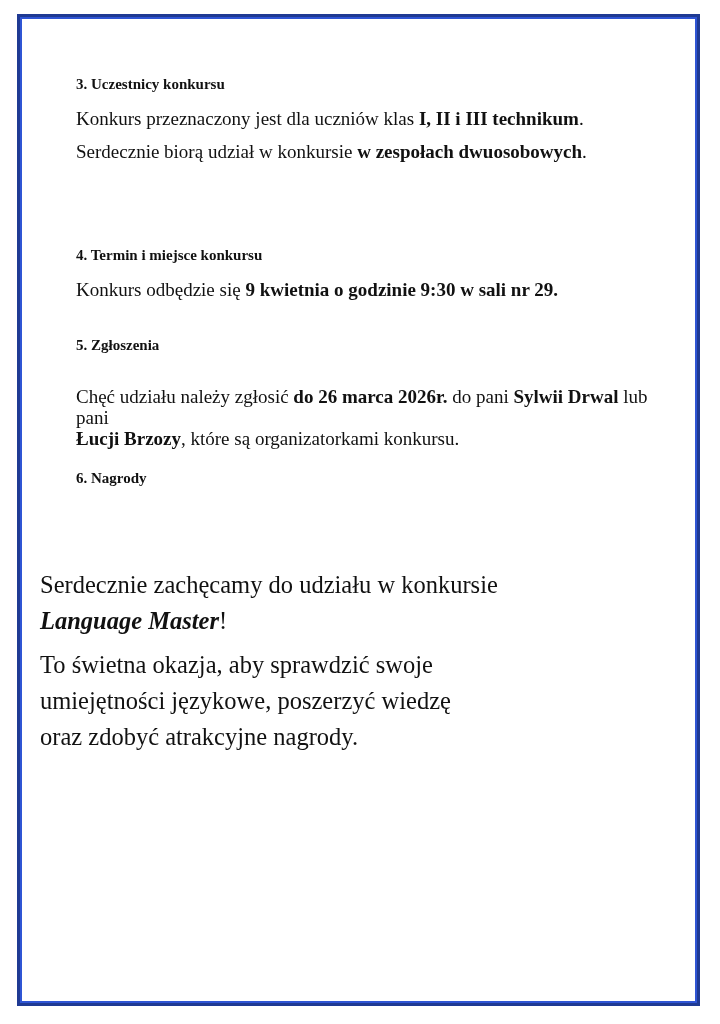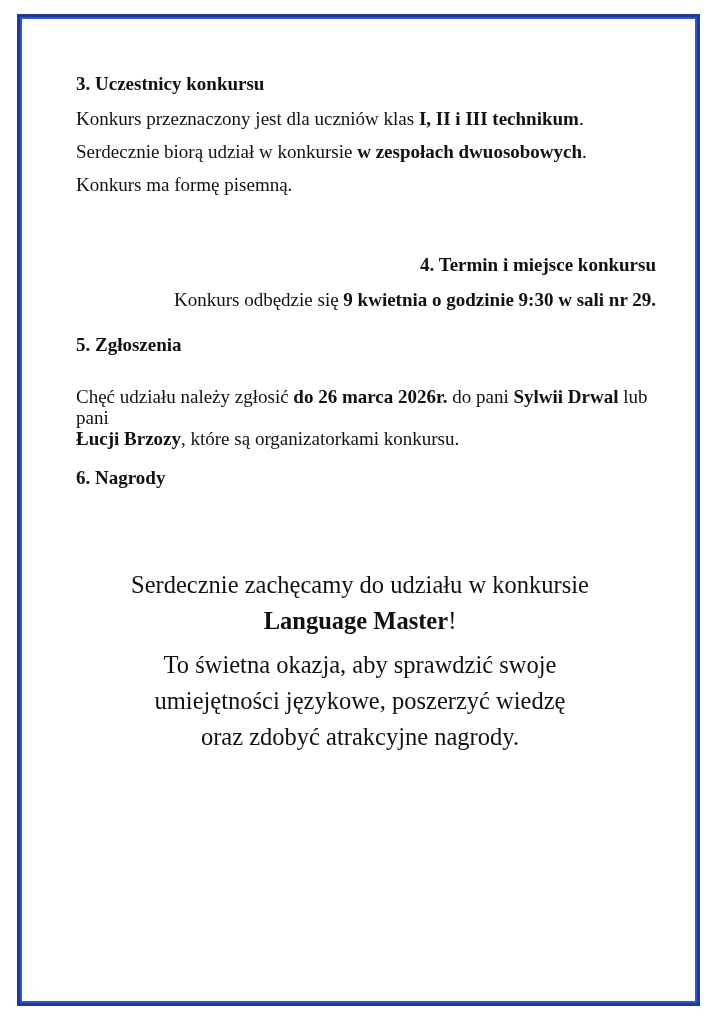--- a/index.html
+++ b/index.html
@@ -1,38 +1,37 @@
 <!DOCTYPE html>
 <html><head>
 <meta charset="utf-8">
 <style>
   html, body { margin:0; padding:0; background:#ffffff; }
   body { width:720px; height:1024px; position:relative; overflow:hidden; font-family:"Liberation Serif", "DejaVu Serif", serif; color:#111; }
   .frame { position:absolute; left:17px; top:14px; width:677px; height:986px; border:3px solid #1f3a93; box-shadow: inset 0 0 0 2px #2f55d4; }
   .sec { position:absolute; left:76px; width:580px; }
-  .h { font-weight:bold; font-size:19px; line-height:18px; margin:0; }
+  .h { font-weight:bold; font-size:15px; line-height:18px; margin:0; }
   .p { font-size:19px; line-height:18px; margin:0; }
   .b { font-weight:bold; }
   .u { font-weight:bold; }
-  .closing { position:absolute; left:40px; width:640px; text-align:center; font-size:24.5px; line-height:36px; }
-  .closing .it { font-weight:bold; }
+  .closing { position:absolute; left:40px; width:640px; font-size:24.5px; line-height:36px; }
+  .closing .it { font-style:italic; font-weight:bold; }
 </style>
 </head>
 <body>
 
 <div class="frame" style="border-color: rgb(31, 58, 147); box-shadow: rgb(47, 85, 212) 0px 0px 0px 2px inset;"></div>
 
 <div class="sec" style="top:75px;">
   <p class="h">3. Uczestnicy konkursu</p>
   <p class="p" style="margin-top:17px;"><span>Konkurs przeznaczony jest dla uczniów klas </span><span class="b">I, II i III technikum</span><span>.</span></p>
   <p class="p" style="margin-top:15px;"><span>Serdecznie biorą udział w konkursie </span><span class="b">w zespołach dwuosobowych</span><span>.</span></p>
-  <p class="p" style="margin-top:15px;">Konkurs ma formę pisemną.</p>
 </div>
 
-<div class="sec" style="top:256px;text-align:right;">
+<div class="sec" style="top:246px;">
   <p class="h">4. Termin i miejsce konkursu</p>
   <p class="p" style="margin-top:17px;"><span>Konkurs odbędzie się </span><span class="u">9 kwietnia o godzinie 9:30 w sali nr 29.</span></p>
 </div>
 
 <div class="sec" style="top:336px;">
   <p class="h">5. Zgłoszenia</p>
   <p class="p" style="margin-top:32px; line-height:21px;"><span>Chęć udziału należy zgłosić </span><span class="u">do 26 marca 2026r.</span><span> do pani </span><span class="b">Sylwii Drwal</span><span> lub pani</span><br><span class="b">Łucji Brzozy</span><span>, które są organizatorkami konkursu.</span></p>
 </div>
 
 <div class="sec" style="top:469px;">

